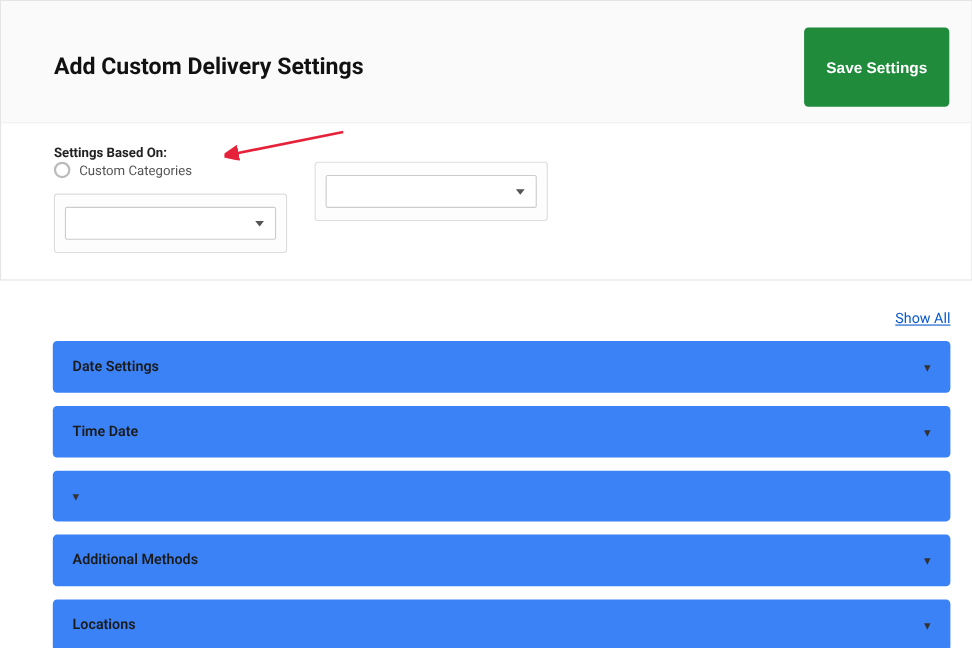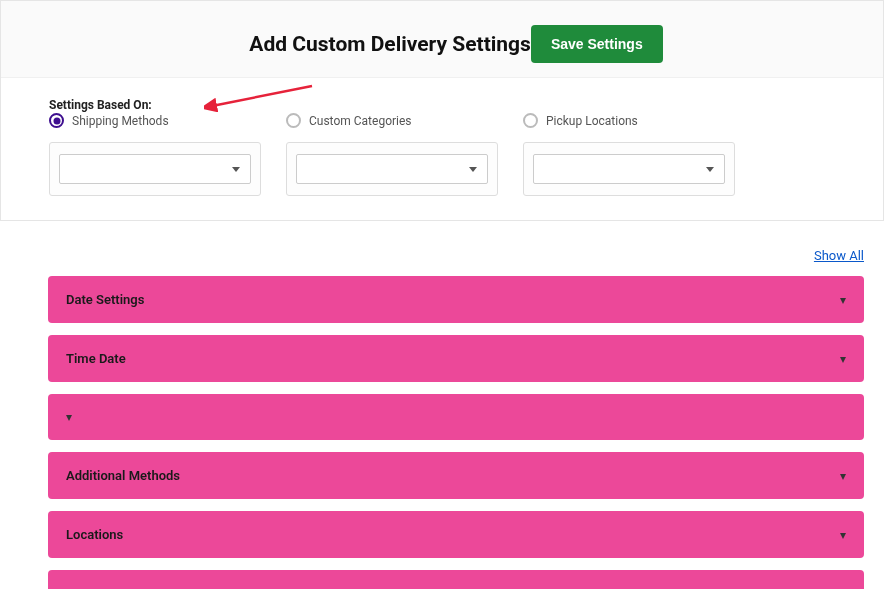--- a/index.html
+++ b/index.html
@@ -9,37 +9,37 @@
       color: #1a1a1a;
       width: 884px;
     }
     .panel-top {
       border: 1px solid #e5e5e5;
       border-top: 1px solid #e5e5e5;
       background: #fff;
     }
     .header-row {
       display: flex;
-      justify-content: center;
+      justify-content: space-between;
       align-items: center;
       padding: 24px 20px 14px 48px;
       background: #fafafa;
       border-bottom: 1px solid #f0f0f0;
     }
     .page-title {
       font-size: 21px;
       font-weight: 700;
       color: #111;
     }
     .save-btn {
       background: #1f8b3b;
       color: #fff;
       border: none;
       border-radius: 4px;
-      padding: 11px 20px;
+      padding: 28px 20px;
       font-size: 14px;
       font-weight: 700;
       cursor: pointer;
     }
     .based-on-section {
       padding: 16px 48px 24px 48px;
     }
     .based-on-label {
       font-size: 12px;
       font-weight: 700;
@@ -129,21 +129,21 @@
       padding-right: 0;
     }
     .show-all {
       color: #0a58ca;
       text-decoration: underline;
       font-size: 13px;
       cursor: pointer;
       margin-left: 42px;
     }
     .acc-item {
-      background: #ec4899;
+      background: #3b82f6;
       border-radius: 4px;
       padding: 16px 18px;
       display: flex;
       justify-content: space-between;
       align-items: center;
       margin-bottom: 12px;
       cursor: pointer;
     }
     .acc-label {
       font-size: 13px;
@@ -172,49 +172,34 @@
           <marker id="ah" markerWidth="8" markerHeight="8" refX="2" refY="3" orient="auto">
             <path d="M0,0 L0,6 L7,3 z" fill="#e6223a"></path>
           </marker>
         </defs>
         <line x1="108" y1="2" x2="8" y2="22" stroke="#e6223a" stroke-width="2.5" marker-end="url(#ah)"></line>
       </svg>
     </div>
 
     <div class="radio-row">
 
-      <div class="radio-col">
-        <div class="radio-group">
-          <span class="radio-circle selected"></span>
-          <span class="radio-text">Shipping Methods</span>
-        </div>
-        <div class="select-box-wrap">
-          <div class="select-box">
-            <span class="caret-down"></span>
-          </div>
-        </div>
-      </div>
 
       <div class="radio-col">
         <div class="radio-group">
           <span class="radio-circle"></span>
           <span class="radio-text">Custom Categories</span>
         </div>
         <div class="select-box-wrap">
           <div class="select-box">
             <span class="caret-down"></span>
           </div>
         </div>
       </div>
 
       <div class="radio-col">
-        <div class="radio-group">
-          <span class="radio-circle"></span>
-          <span class="radio-text">Pickup Locations</span>
-        </div>
         <div class="select-box-wrap">
           <div class="select-box">
             <span class="caret-down"></span>
           </div>
         </div>
       </div>
 
     </div>
   </div>
 </div>

